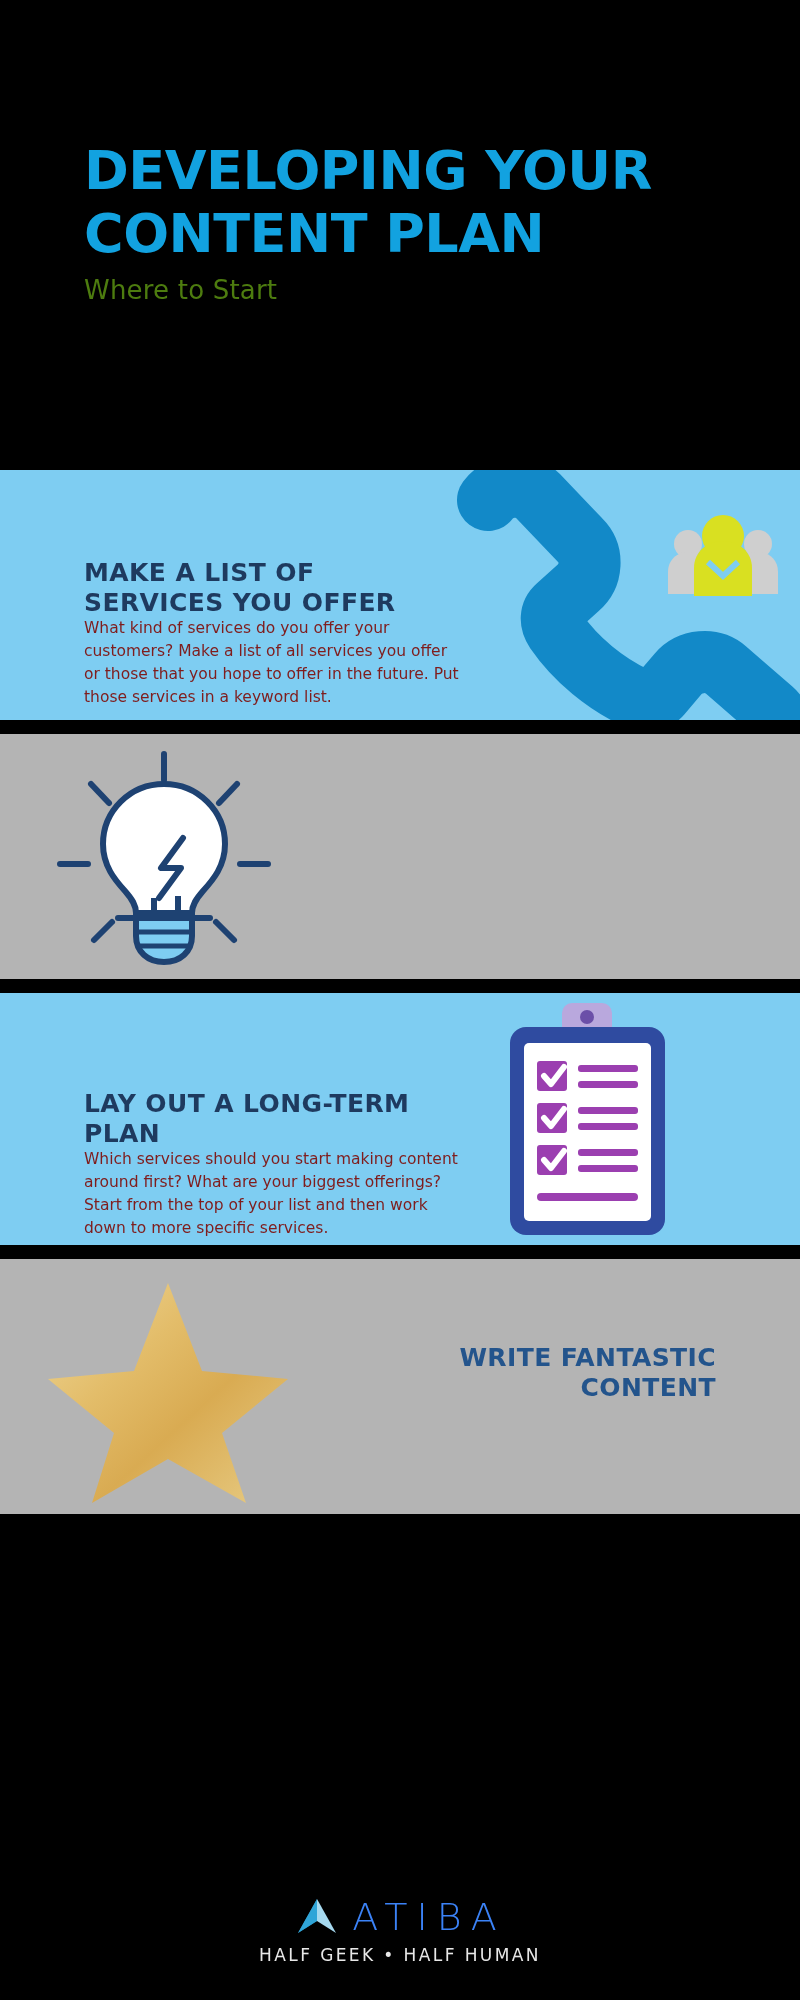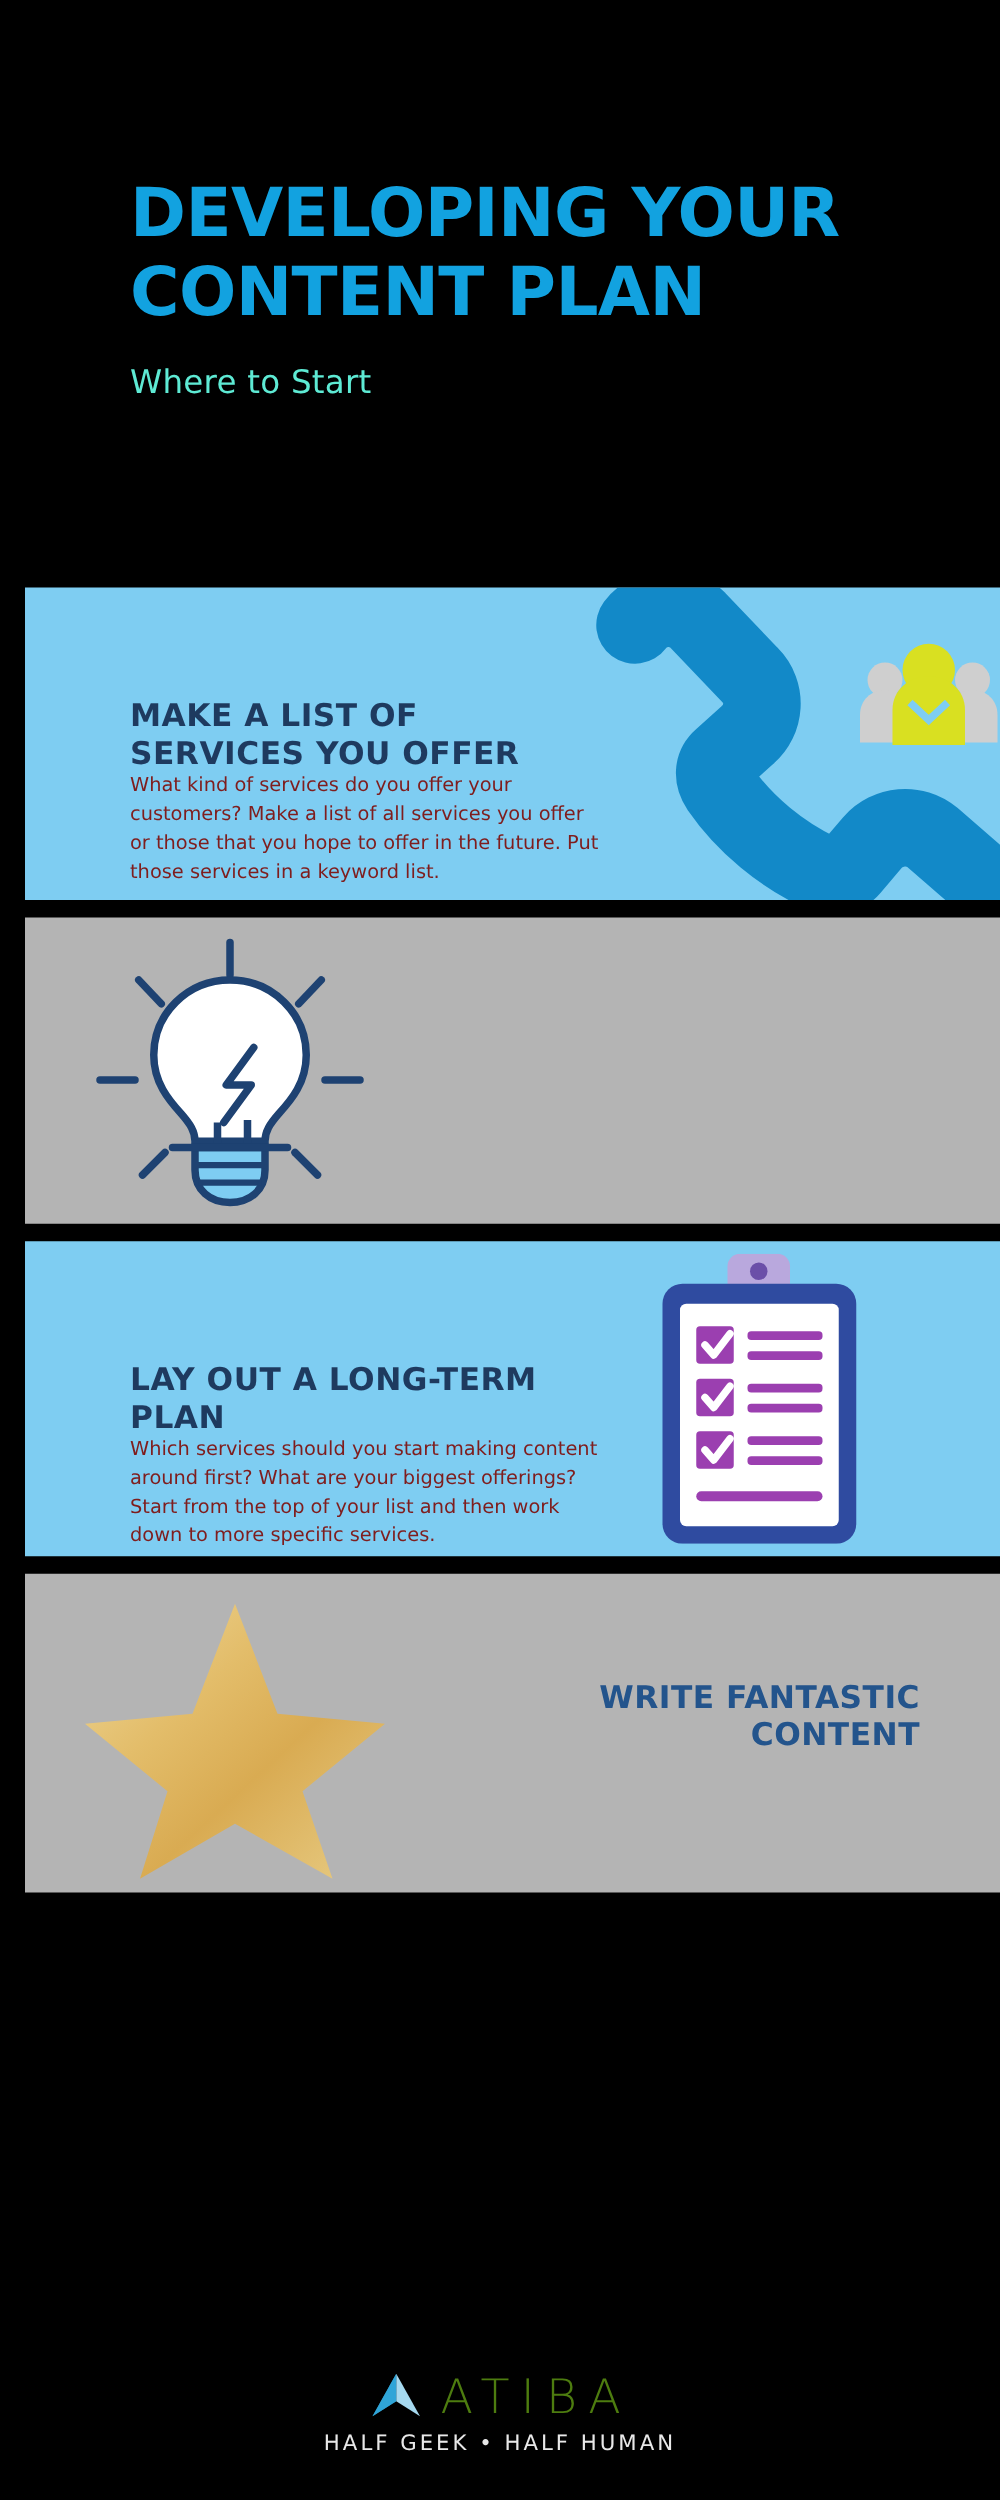--- a/index.html
+++ b/index.html
@@ -5,39 +5,39 @@
   * { margin:0; padding:0; box-sizing:border-box; }
   html,body { background:#000; }
   body {
     width:800px; height:2000px;
     font-family:"DejaVu Sans", sans-serif;
     color:#fff;
     overflow:hidden;
     position:relative;
   }
 
-  .page { width:800px; height:2000px; background:#000; position:relative;padding-left:20px; }
+  .page { width:800px; height:2000px; background:#000; position:relative; }
 
   
   .hero { padding:140px 0 0 84px; height:470px; }
   .hero-title {
     font-family:"DejaVu Sans", sans-serif;
     font-weight:bold;
     font-size:54px;
     line-height:1.16;
     letter-spacing:-0.5px;
     color:#12a2e0;
     text-transform:uppercase;
     max-width:600px;
   }
   .hero-sub {
-    margin-top:26px;
+    margin-top:10px;
     font-size:26px;
     font-weight:400;
-    color:#5eead4;
+    color:#4d7c0f;
     letter-spacing:0.2px;
   }
 
   
   .band { position:relative; width:800px; overflow:hidden; }
   .band.blue  { background:#7ecdf2; }
   .band.gray  { background:#b4b4b4; }
   .gap { height:14px; background:#000; }
 
   .band-inner { position:relative; height:100%; }
@@ -69,21 +69,21 @@
 
   
   .footer {
     position:absolute; left:0; right:0; bottom:0;
     height:140px; background:#000;
     display:flex; flex-direction:column;
     align-items:center; justify-content:center;
   }
   .logo-row { display:flex; align-items:center; gap:12px; }
   .logo-word {
-    font-size:38px; letter-spacing:9px; font-weight:300; color:#4d7c0f;
+    font-size:38px; letter-spacing:9px; font-weight:300; color:#3b82f6;
   }
   .logo-tag {
     margin-top:6px; font-size:17px; letter-spacing:2.4px; color:#e8e8e8; font-weight:400;
   }
 </style>
 </head>
 <body>
 
 <div class="page">
 

